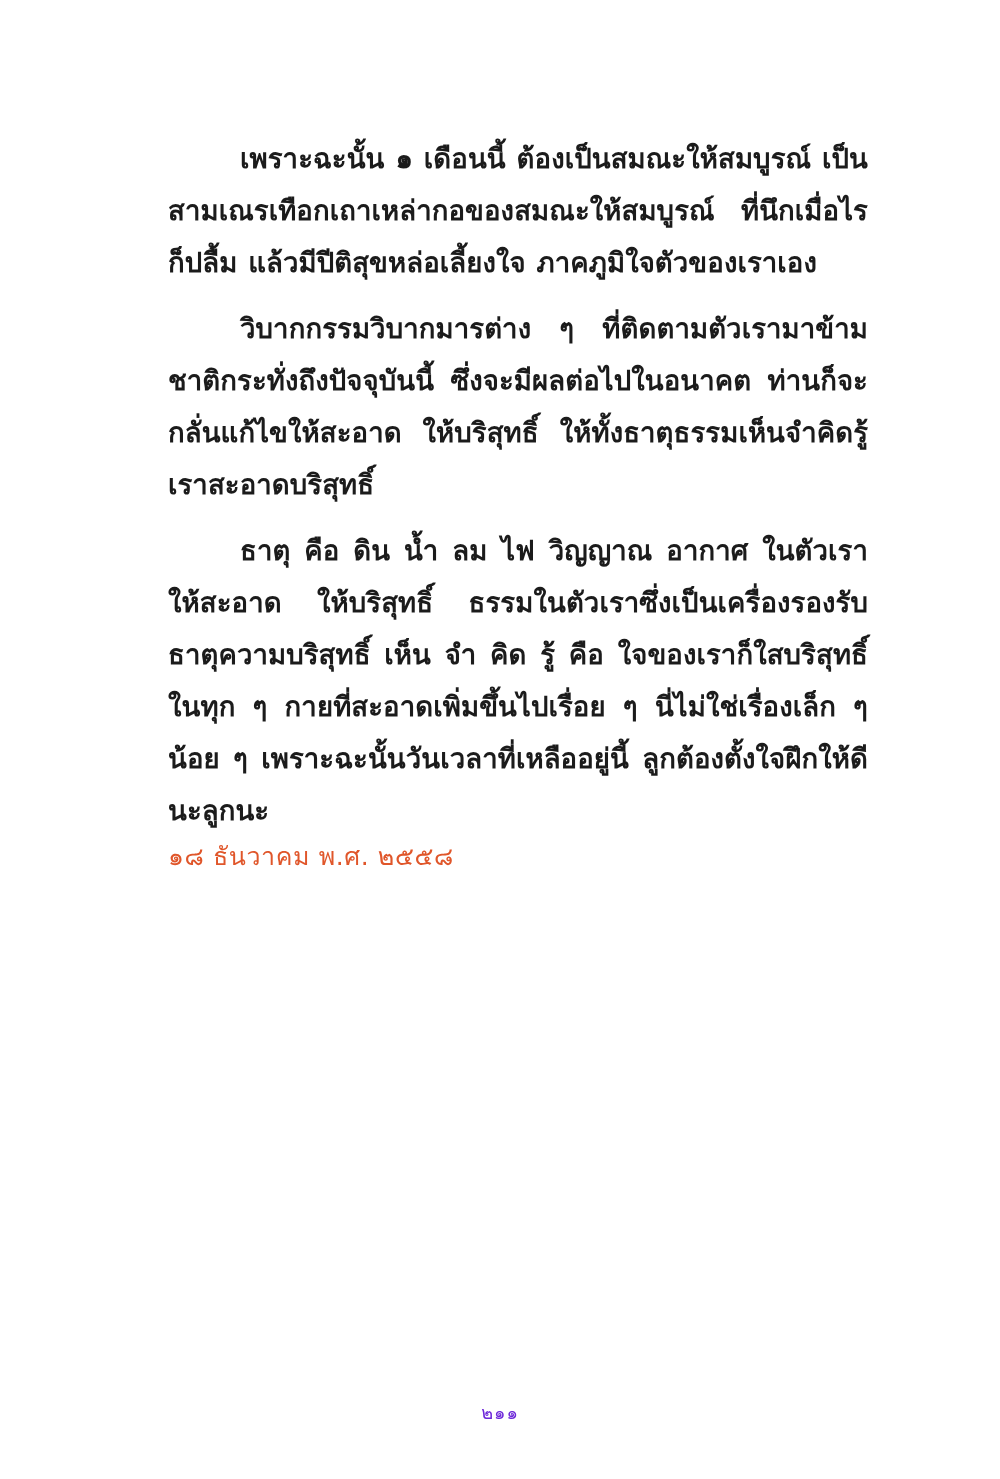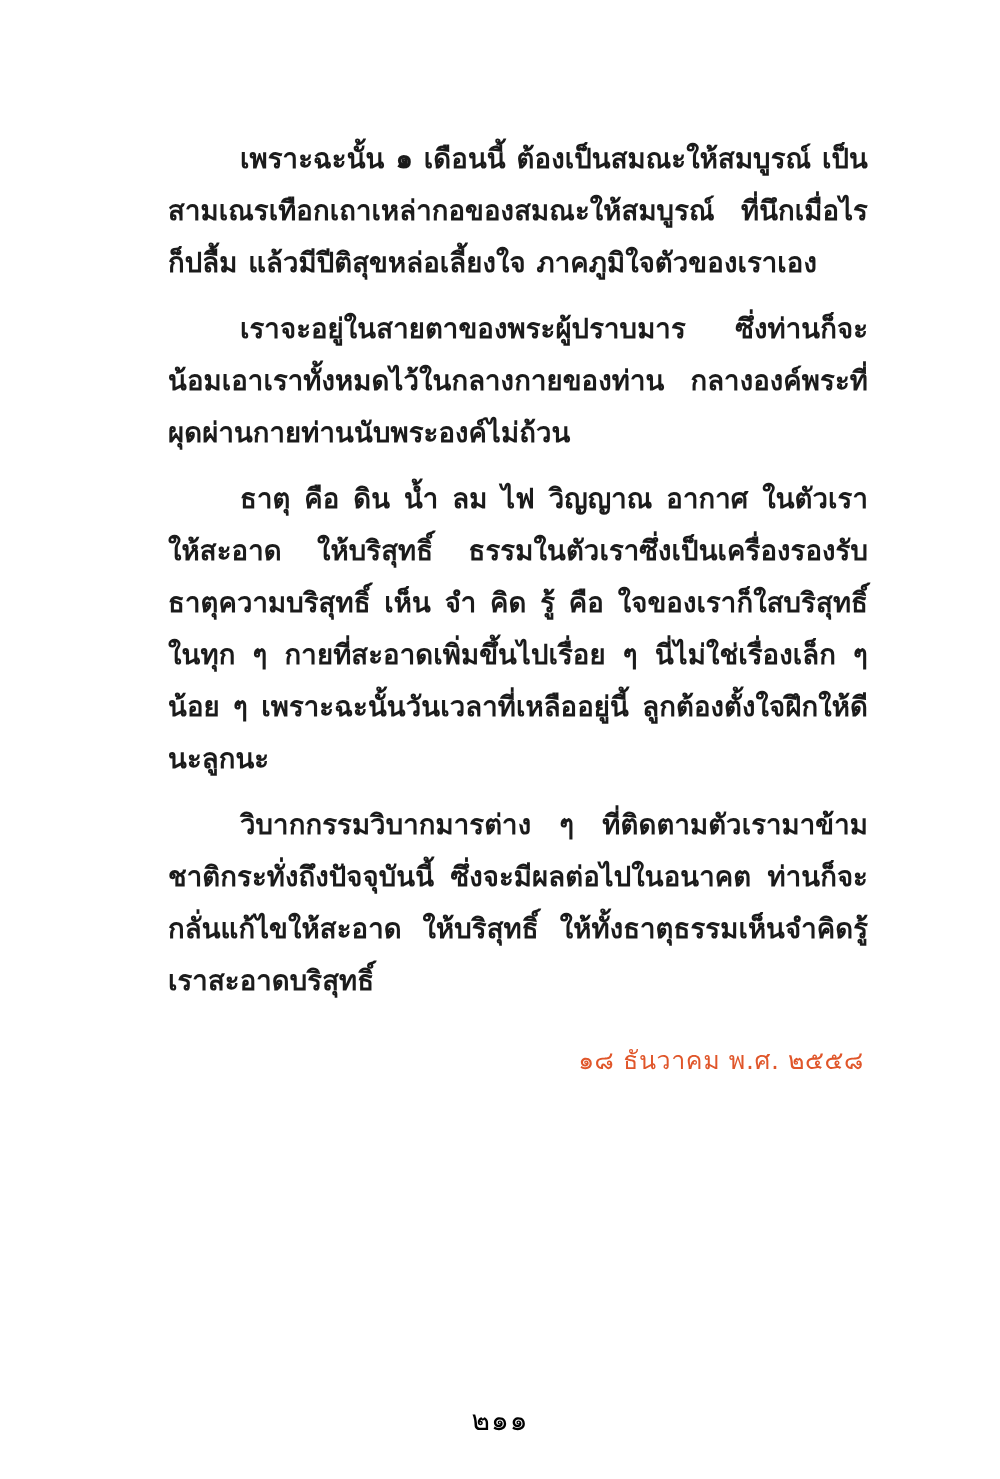--- a/index.html
+++ b/index.html
@@ -38,43 +38,41 @@
     margin: 0 0 14px 0;
     color: #1b1b1b;
     font-weight: 700;
     letter-spacing: 0.1px;
     word-spacing: 1px;
   }
   .para:last-of-type {
     margin-bottom: 0;
   }
   .date-line {
-    margin-top: 34px;
-    text-align: right;
+    text-align: left;
     font-size: 25px;
     color: #e0562a;
     letter-spacing: 0.6px;
     padding-right: 4px;
   }
   .page-number {
     position: absolute;
     left: 0;
     right: 0;
     top: 1398px;
     text-align: center;
-    font-size: 28px;
-    color: #000000;
+    font-size: 18px;
+    color: #6d28d9;
     letter-spacing: 1px;
   }
 </style>
 </head>
 <body>
 
 <div class="page">
   <div class="content">
     <p class="para">เพราะฉะนั้น ๑ เดือนนี้ ต้องเป็นสมณะให้สมบูรณ์ เป็นสามเณรเทือกเถาเหล่ากอของสมณะให้สมบูรณ์ ที่นึกเมื่อไรก็ปลื้ม แล้วมีปีติสุขหล่อเลี้ยงใจ ภาคภูมิใจตัวของเราเอง</p>
-    <p class="para">เราจะอยู่ในสายตาของพระผู้ปราบมาร ซึ่งท่านก็จะน้อมเอาเราทั้งหมดไว้ในกลางกายของท่าน กลางองค์พระที่ผุดผ่านกายท่านนับพระองค์ไม่ถ้วน</p>
+    <p class="para">วิบากกรรมวิบากมารต่าง ๆ ที่ติดตามตัวเรามาข้ามชาติกระทั่งถึงปัจจุบันนี้ ซึ่งจะมีผลต่อไปในอนาคต ท่านก็จะกลั่นแก้ไขให้สะอาด ให้บริสุทธิ์ ให้ทั้งธาตุธรรมเห็นจำคิดรู้เราสะอาดบริสุทธิ์</p>
     <p class="para">ธาตุ คือ ดิน น้ำ ลม ไฟ วิญญาณ อากาศ ในตัวเราให้สะอาด ให้บริสุทธิ์ ธรรมในตัวเราซึ่งเป็นเครื่องรองรับธาตุความบริสุทธิ์ เห็น จำ คิด รู้ คือ ใจของเราก็ใสบริสุทธิ์ในทุก ๆ กายที่สะอาดเพิ่มขึ้นไปเรื่อย ๆ นี่ไม่ใช่เรื่องเล็ก ๆ น้อย ๆ เพราะฉะนั้นวันเวลาที่เหลืออยู่นี้ ลูกต้องตั้งใจฝึกให้ดีนะลูกนะ</p>
-    <p class="para">วิบากกรรมวิบากมารต่าง ๆ ที่ติดตามตัวเรามาข้ามชาติกระทั่งถึงปัจจุบันนี้ ซึ่งจะมีผลต่อไปในอนาคต ท่านก็จะกลั่นแก้ไขให้สะอาด ให้บริสุทธิ์ ให้ทั้งธาตุธรรมเห็นจำคิดรู้เราสะอาดบริสุทธิ์</p>
     <div class="date-line">๑๘ ธันวาคม พ.ศ. ๒๕๕๘</div>
   </div>
   <div class="page-number">๒๑๑</div>
 </div>
 
 </body></html>

